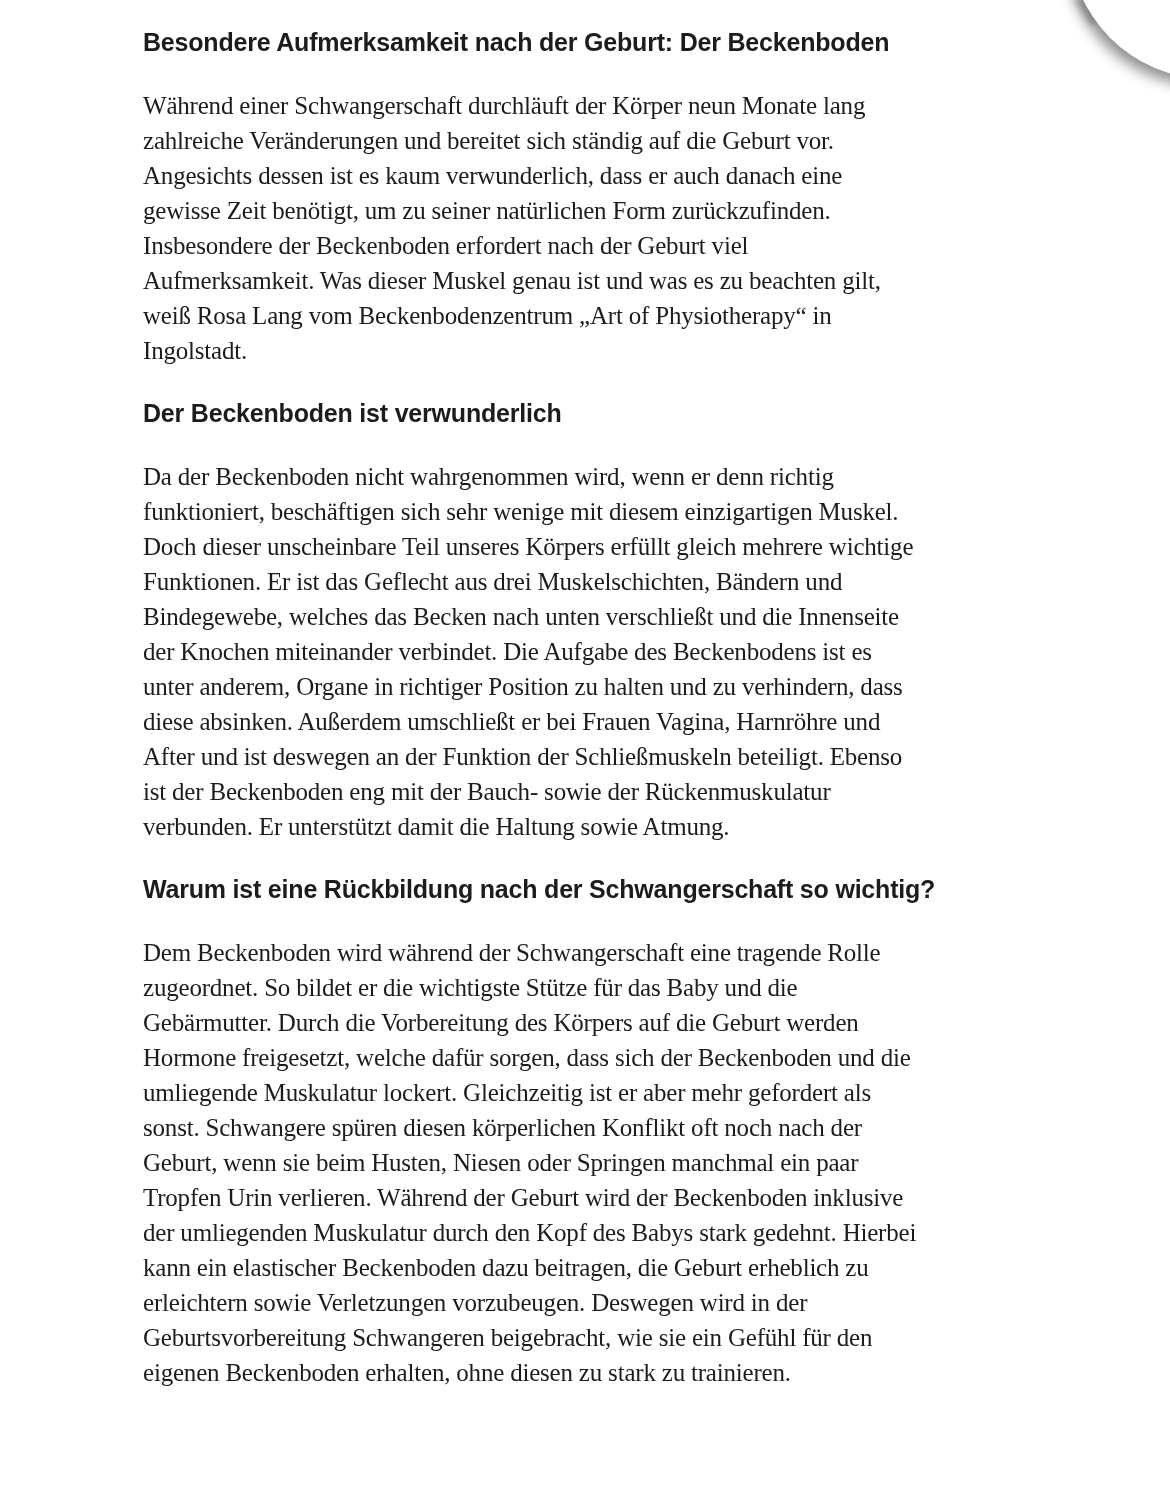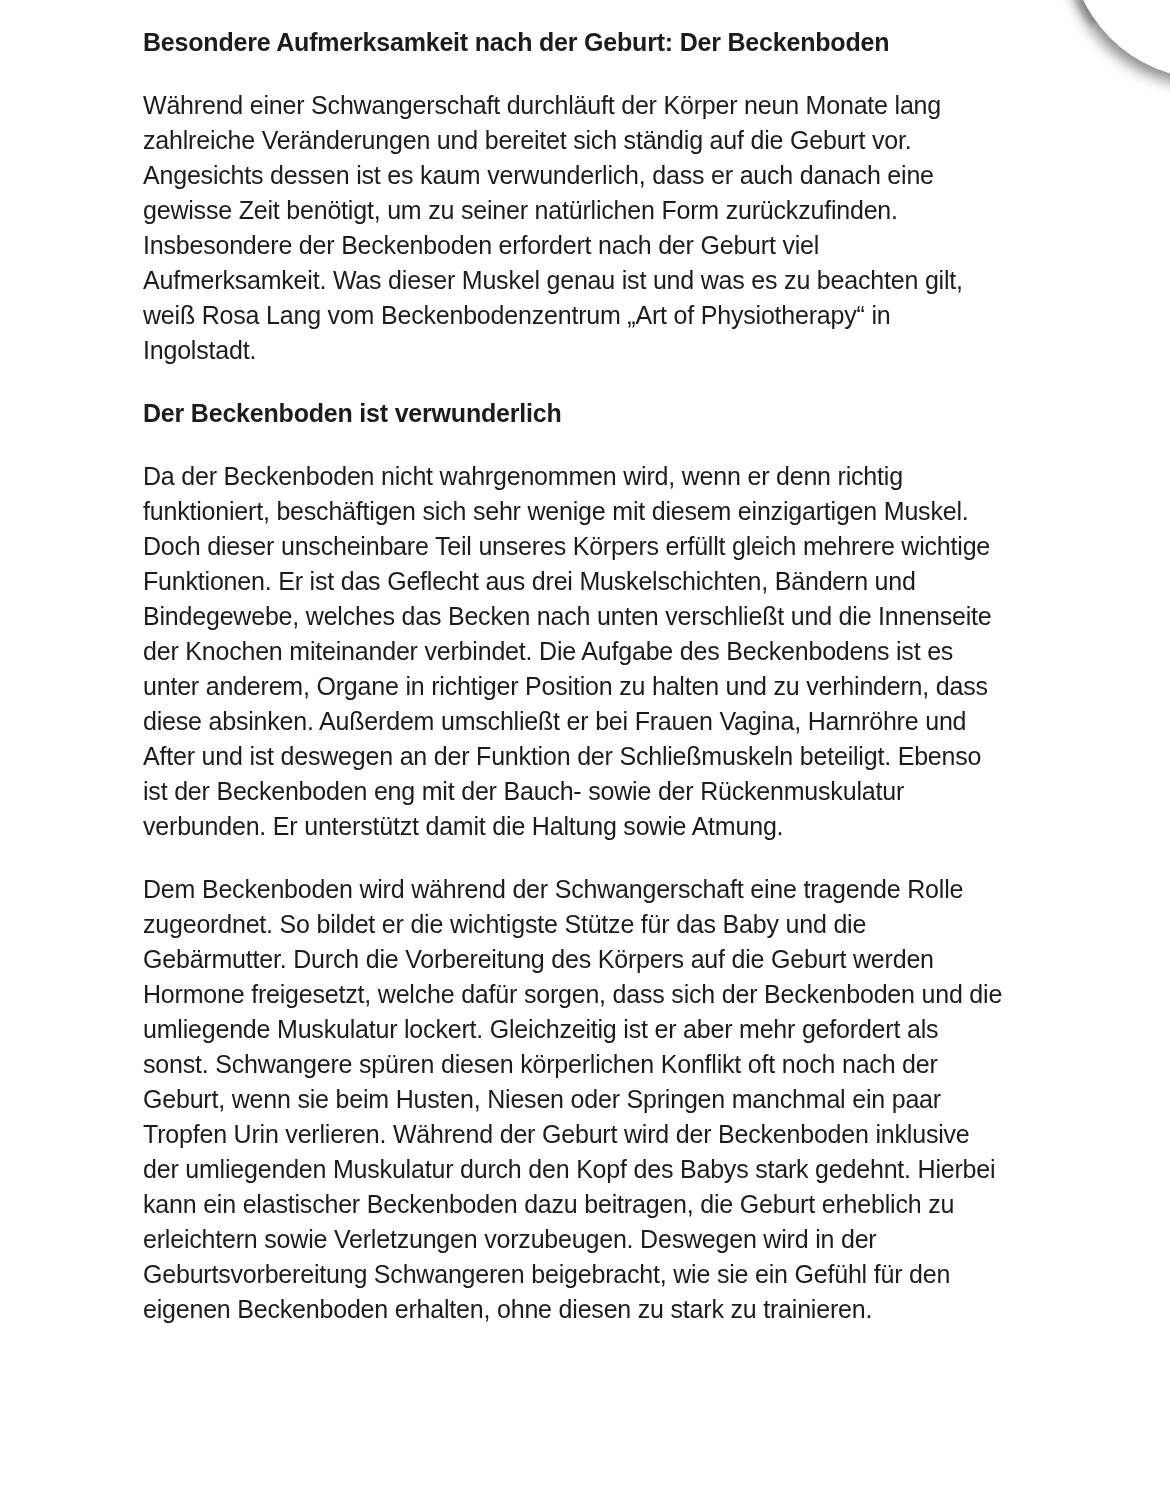--- a/index.html
+++ b/index.html
@@ -31,20 +31,21 @@
     line-height: 35px;
     letter-spacing: -0.2px;
     margin: 0 0 28px 0;
     white-space: pre-line; 
   }
   .heading {
     font-weight: 700;
   }
   .paragraph {
     font-weight: 400;
+    font-family: Liberation Serif, serif;
   }
   .corner {
     position: absolute;
     top: 0;
     right: 0;
     width: 130px;
     height: 120px;
     overflow: hidden;
     pointer-events: none;
   }
@@ -74,20 +75,21 @@
 Doch dieser unscheinbare Teil unseres Körpers erfüllt gleich mehrere wichtige
 Funktionen. Er ist das Geflecht aus drei Muskelschichten, Bändern und
 Bindegewebe, welches das Becken nach unten verschließt und die Innenseite
 der Knochen miteinander verbindet. Die Aufgabe des Beckenbodens ist es
 unter anderem, Organe in richtiger Position zu halten und zu verhindern, dass
 diese absinken. Außerdem umschließt er bei Frauen Vagina, Harnröhre und
 After und ist deswegen an der Funktion der Schließmuskeln beteiligt. Ebenso
 ist der Beckenboden eng mit der Bauch- sowie der Rückenmuskulatur
 verbunden. Er unterstützt damit die Haltung sowie Atmung.</p>
 
+    <h2 class="block heading">Warum ist eine Rückbildung nach der Schwangerschaft so wichtig?</h2>
 
     <p class="block paragraph">Dem Beckenboden wird während der Schwangerschaft eine tragende Rolle
 zugeordnet. So bildet er die wichtigste Stütze für das Baby und die
 Gebärmutter. Durch die Vorbereitung des Körpers auf die Geburt werden
 Hormone freigesetzt, welche dafür sorgen, dass sich der Beckenboden und die
 umliegende Muskulatur lockert. Gleichzeitig ist er aber mehr gefordert als
 sonst. Schwangere spüren diesen körperlichen Konflikt oft noch nach der
 Geburt, wenn sie beim Husten, Niesen oder Springen manchmal ein paar
 Tropfen Urin verlieren. Während der Geburt wird der Beckenboden inklusive
 der umliegenden Muskulatur durch den Kopf des Babys stark gedehnt. Hierbei

